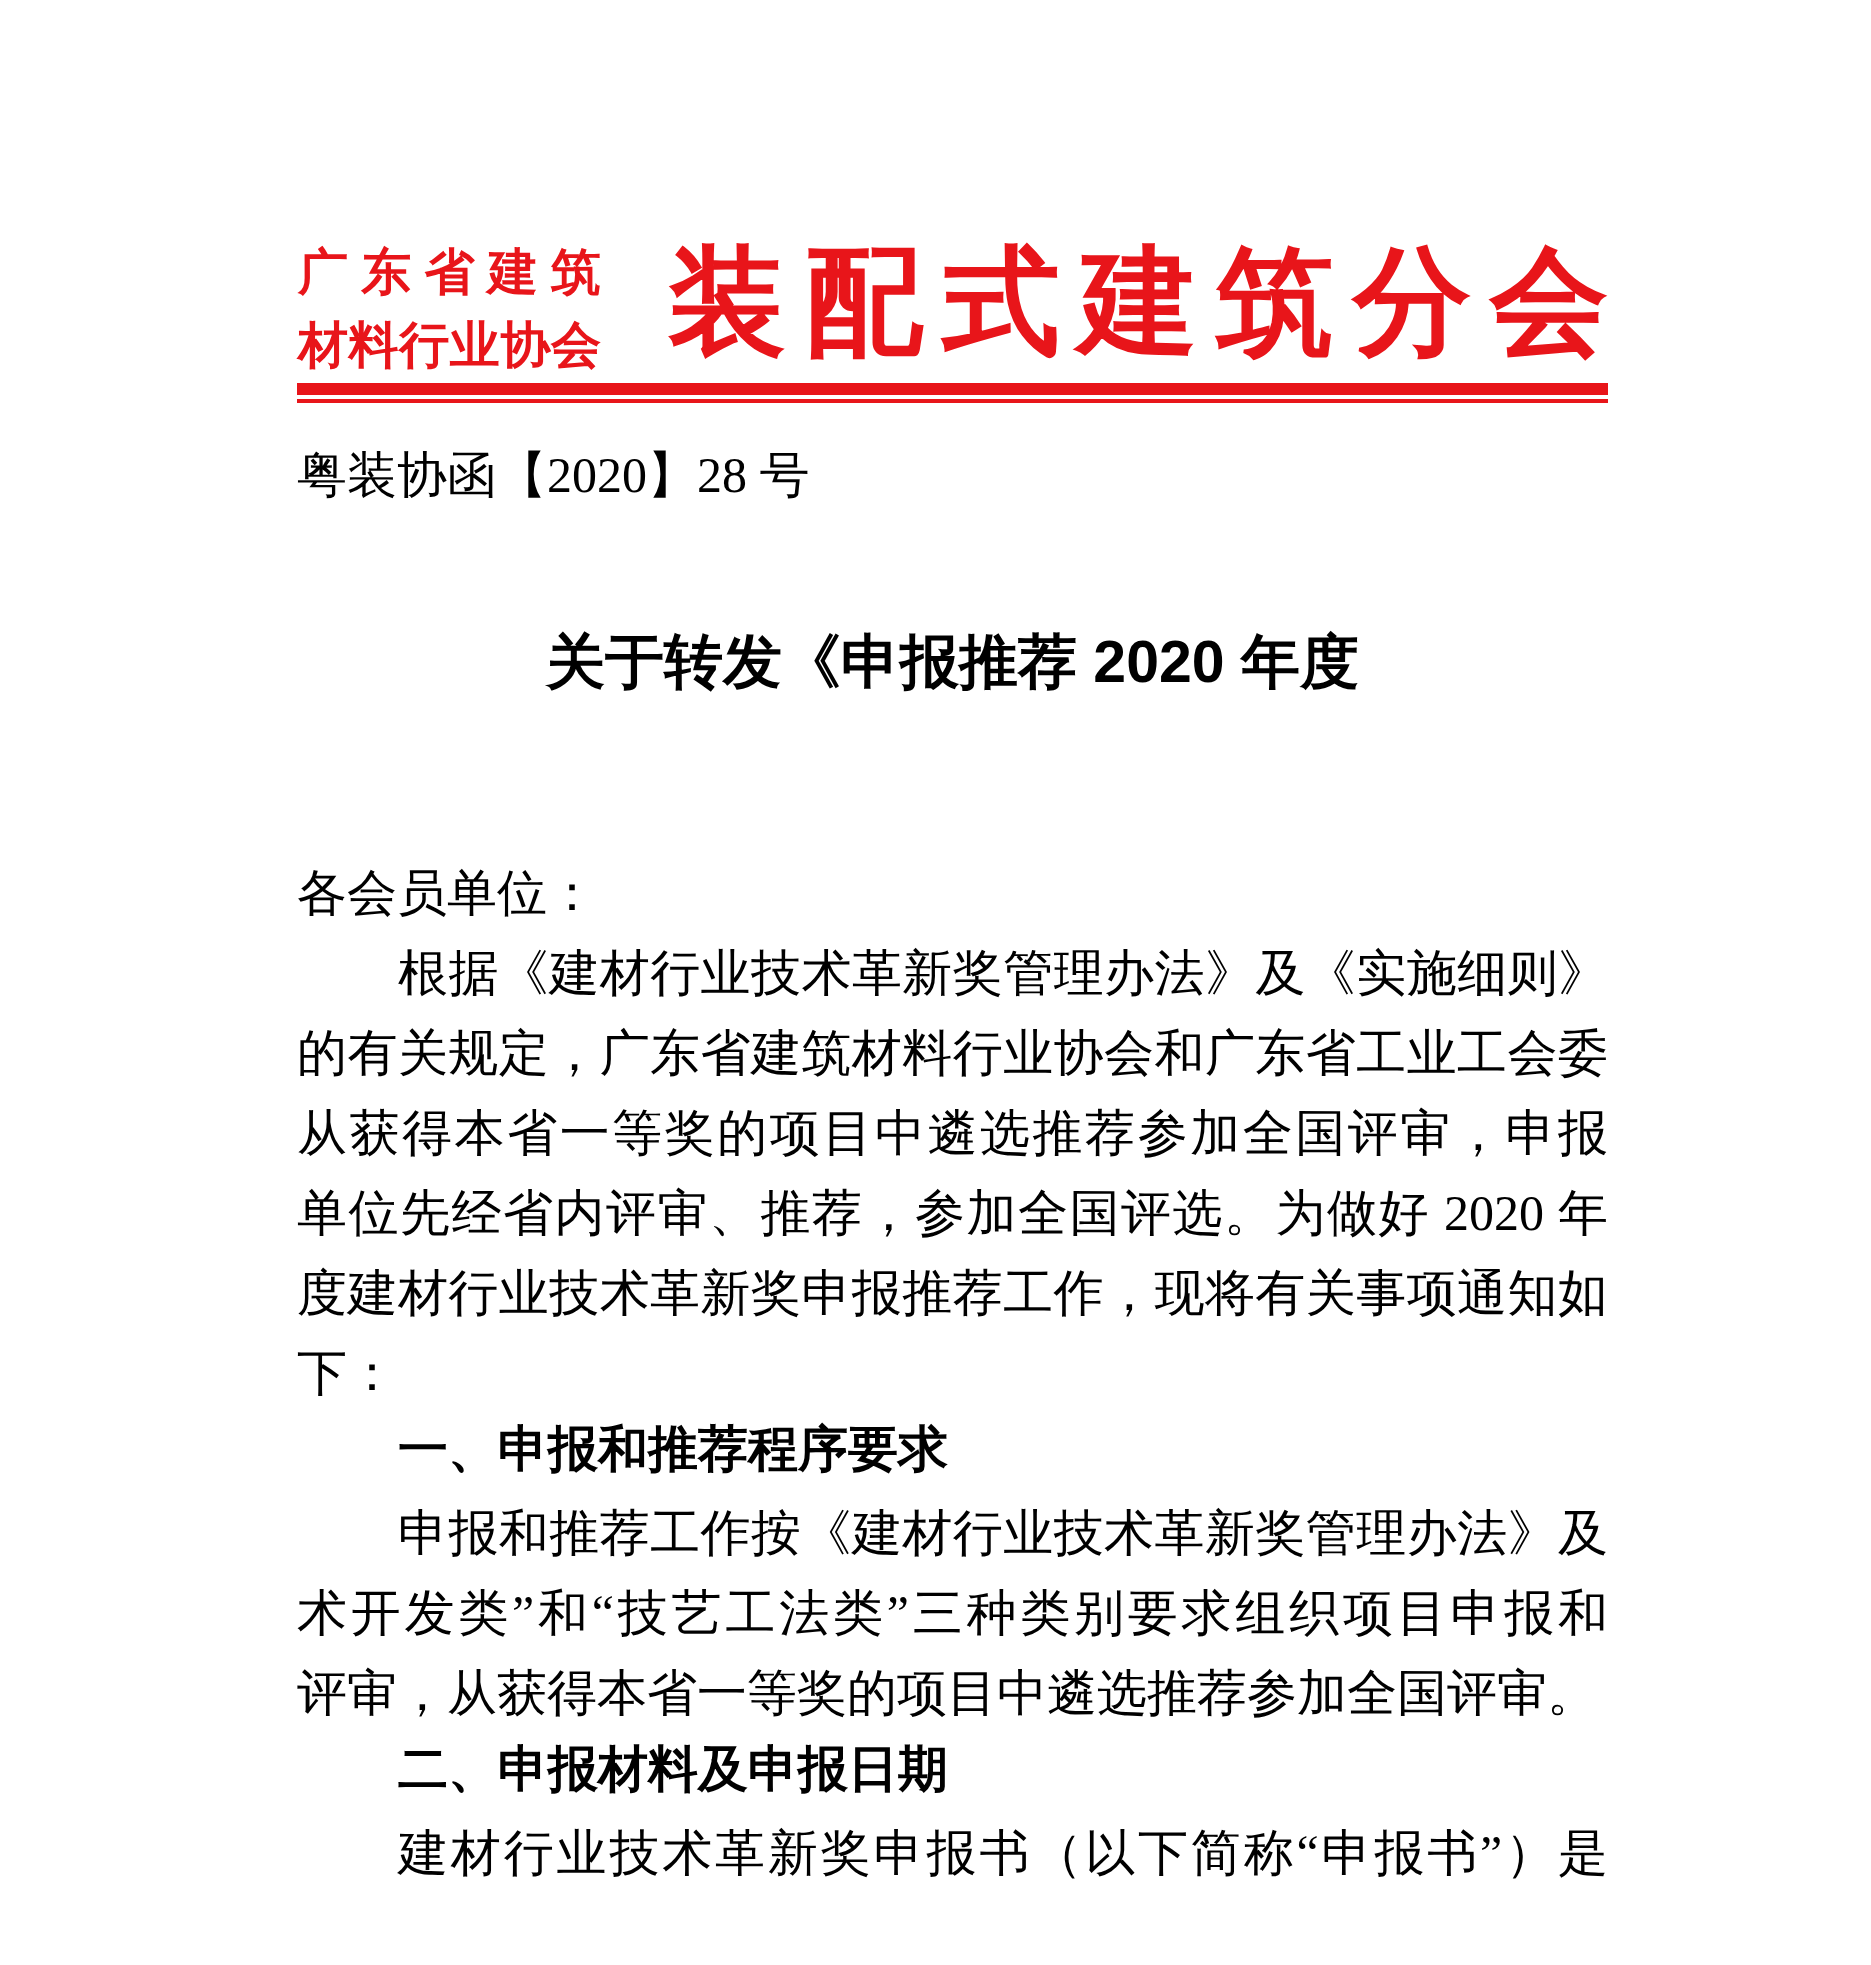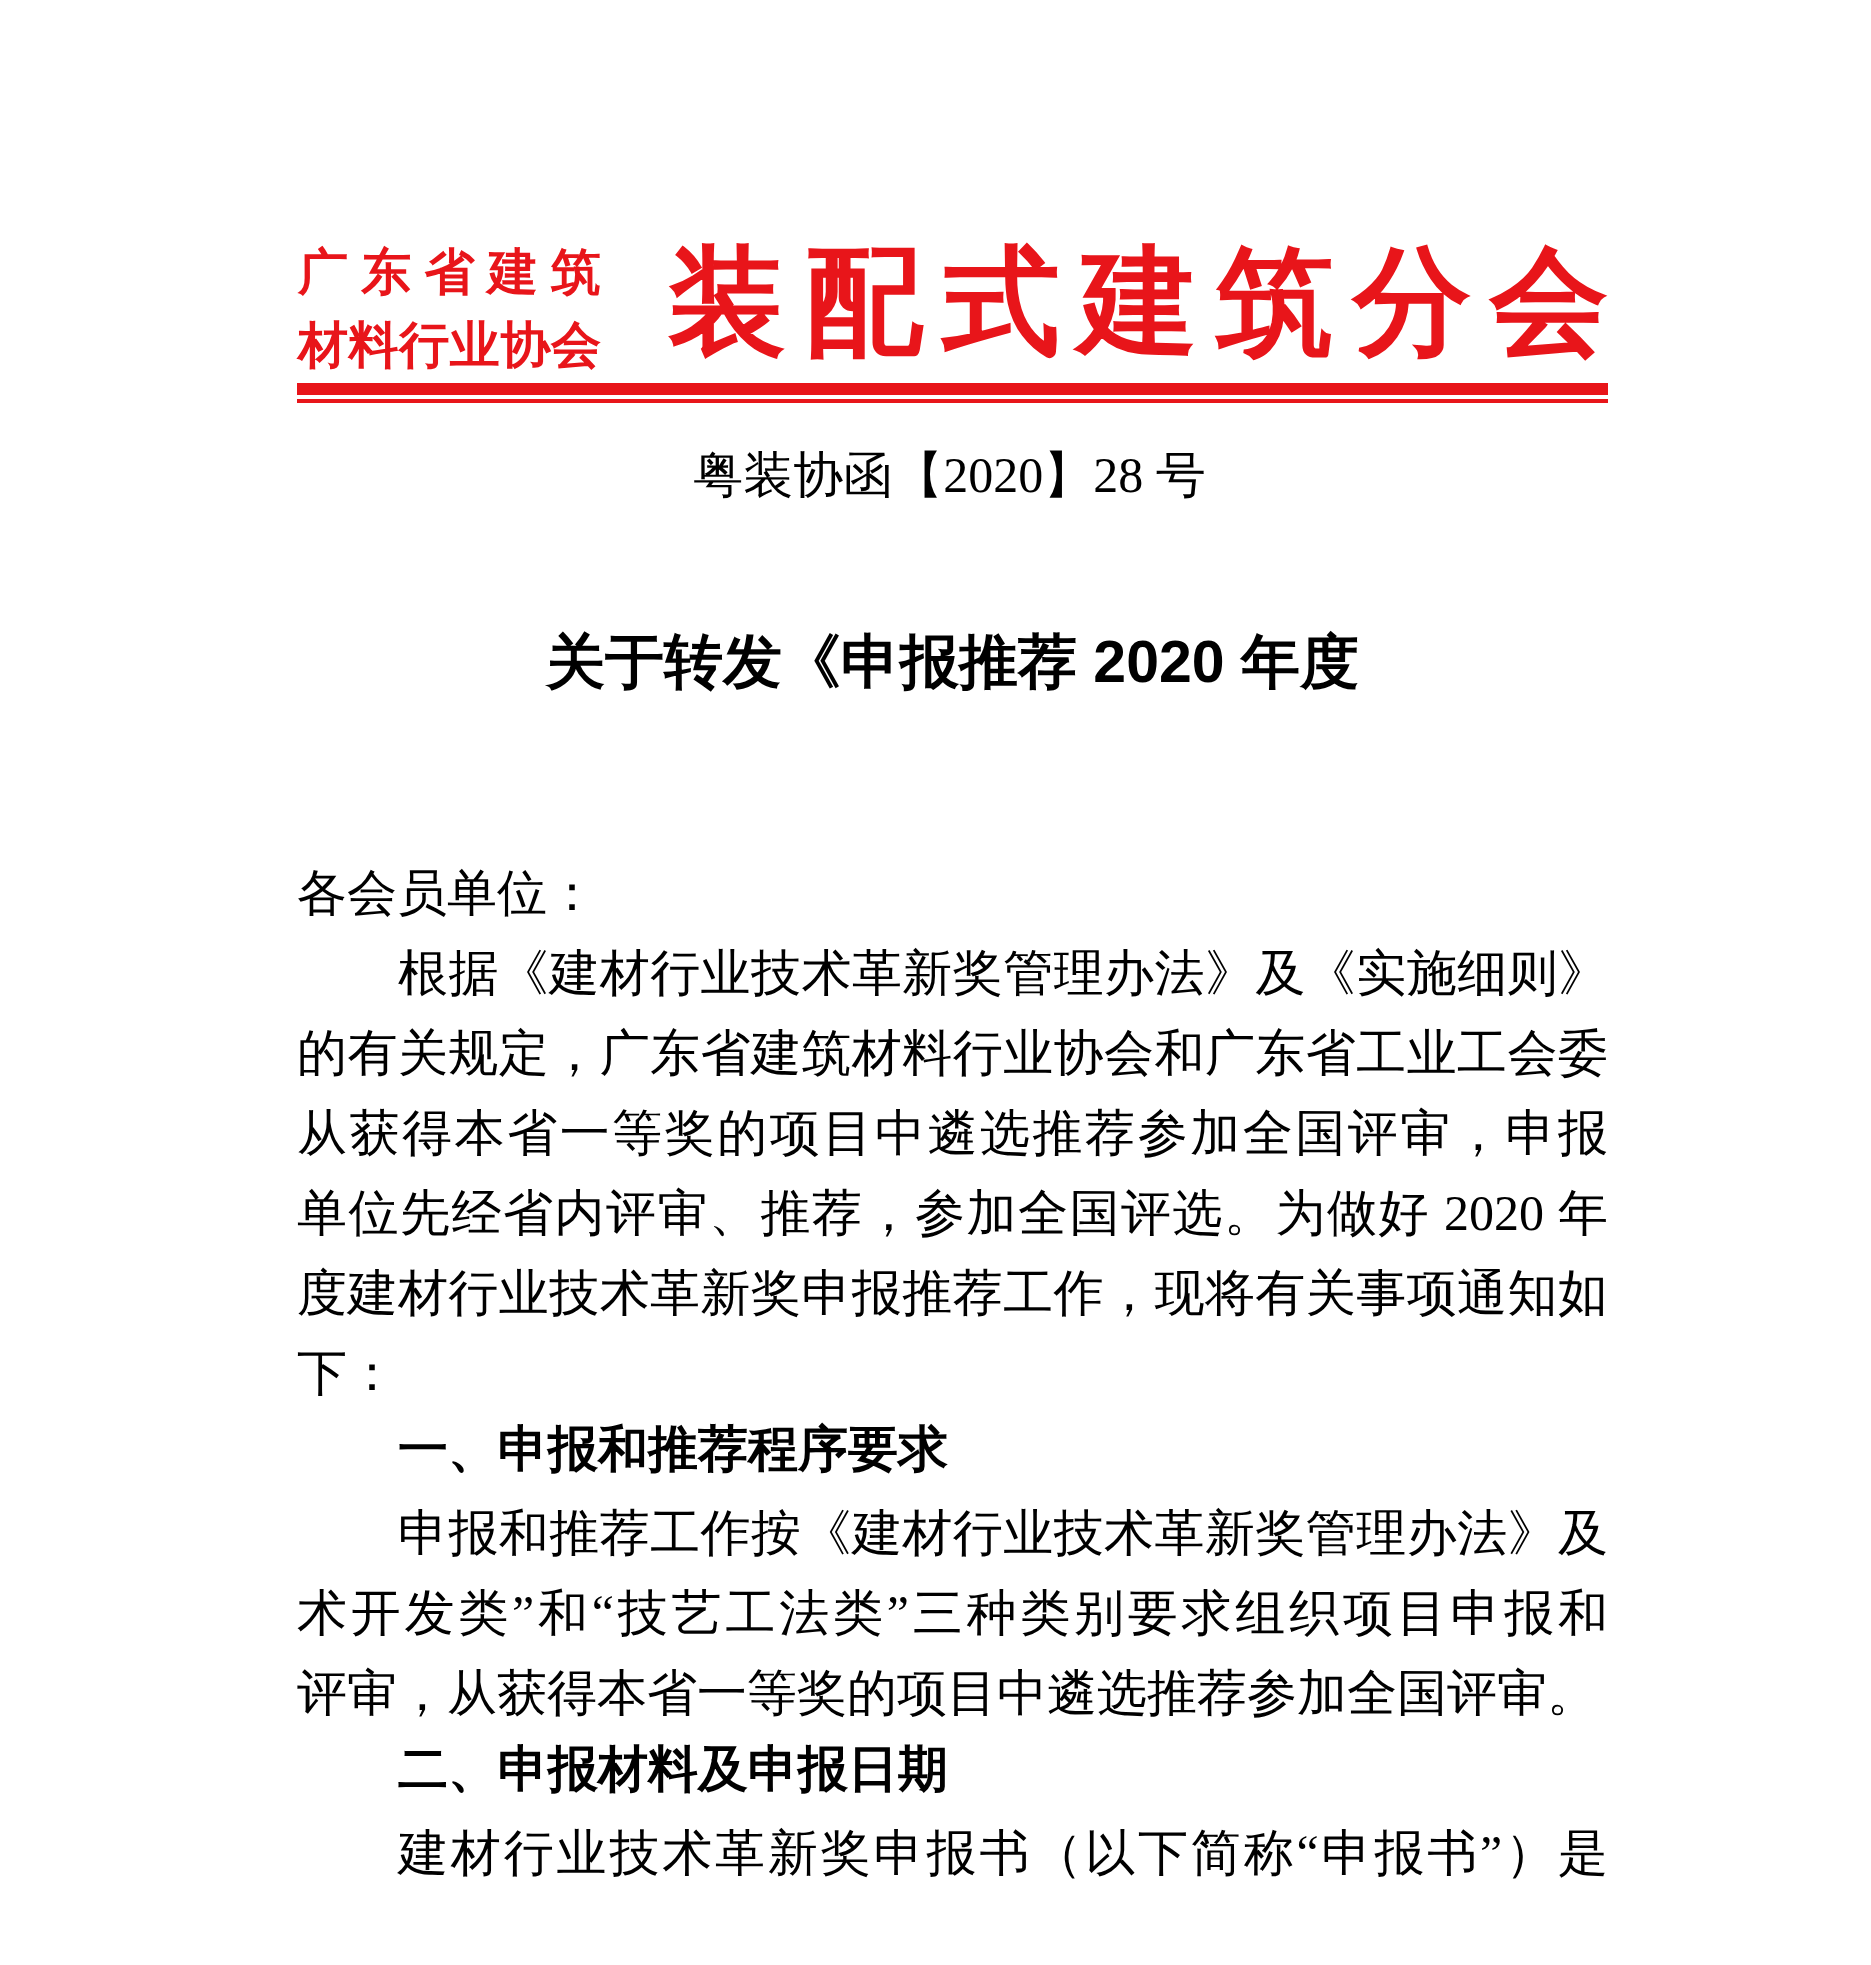--- a/index.html
+++ b/index.html
@@ -47,21 +47,21 @@
   .bar{position:absolute;left:297px;width:1311px;background:var(--red);}
   .bar.thick{top:383px;height:12.2px;}
   .bar.thin{top:399px;height:4.3px;}
   
   .doc-number{
     position:absolute;
     left:297px; top:442px;
     width:1305px;
     font-size:50px;
     line-height:67px;
-    text-align:center;
+    text-align:left;
     white-space:nowrap;
   }
   
   .notice-title{
     position:absolute;
     left:297px; top:617px;
     width:1311px;
     text-align:center;
     font-family:"Liberation Sans","DejaVu Sans",sans-serif;
     font-weight:bold;

